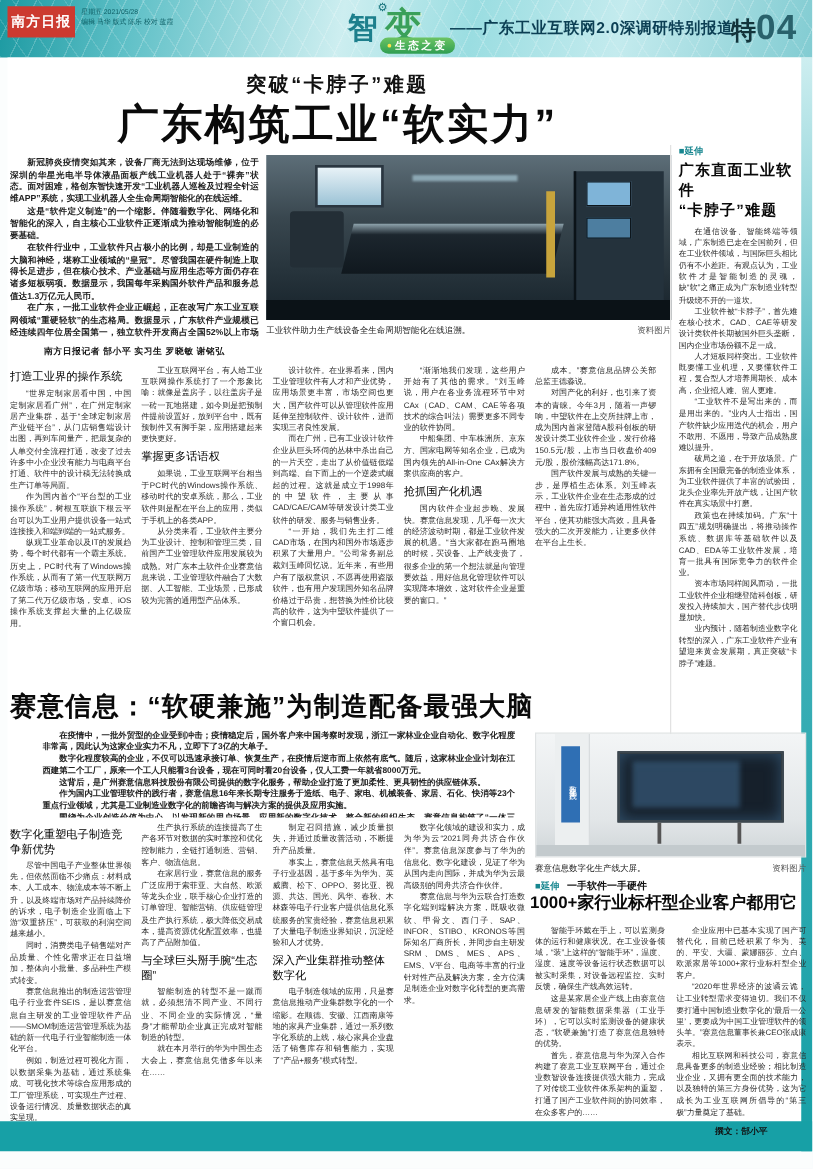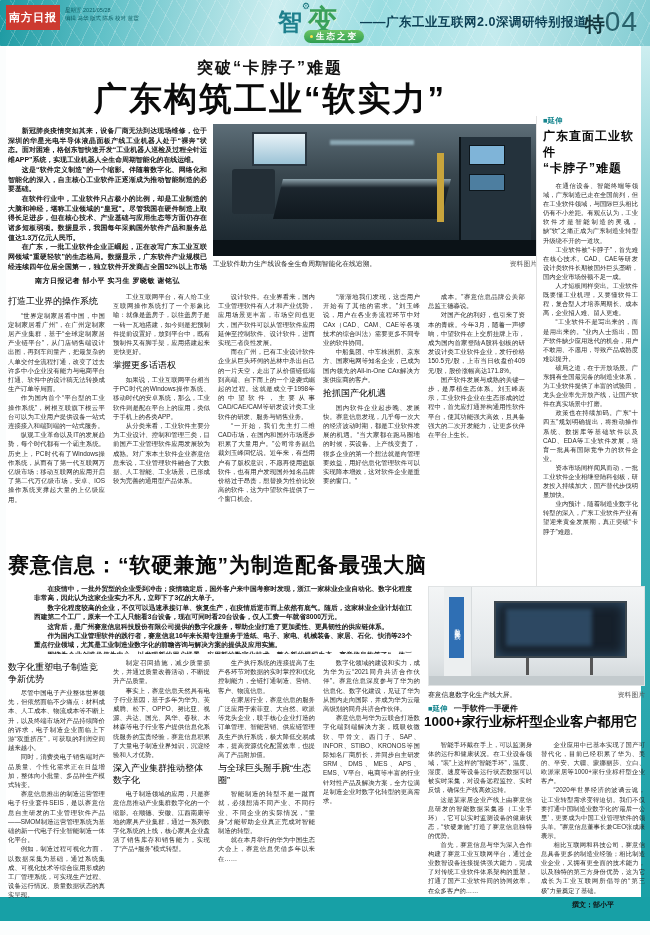--- a/index.html
+++ b/index.html
@@ -21,21 +21,21 @@
   .logo-zhi { font-size:24px; font-weight:bold; color:#1d7f8c; text-shadow:1px 1px 0 #bfe9ec; }
   .logo-bian { font-size:29px; font-weight:bold; color:#3aa05a; margin-left:-2px; text-shadow:1px 1px 0 #d8f2dc; }
   .gear { font-size:9px; color:#0f6f78; vertical-align:top; }
   .eco-badge { position:absolute; left:26px; top:29px; height:13px; padding:0 6px; border-radius:7px;
     background:linear-gradient(180deg,#6cc463,#2f9e52); color:#fff; font-size:8.5px; font-weight:bold;
     display:flex; align-items:center; letter-spacing:2px; white-space:nowrap; }
   .eco-dot { display:inline-block; width:3px; height:3px; border-radius:50%; background:#ffe24a; margin-right:3px; }
   .series-title { position:absolute; left:360px; top:14px; font-size:12.5px; font-weight:bold; color:#0c3f54; letter-spacing:.5px; white-space:nowrap; }
   .page-tag { position:absolute; right:12px; top:6px; color:#13343b; white-space:nowrap; }
   .page-tag .prefix { font-size:20px; font-weight:bold; }
-  .page-tag .num { font-size:28px; font-weight:400; color:#29616b; letter-spacing:1px; }
+  .page-tag .num { font-size:28px; font-weight:700; color:#29616b; letter-spacing:1px; }
 
   
   .frame-right { position:absolute; right:0; top:46px; width:9px; height:875px;
     background:linear-gradient(180deg,#cdeef0,#49b4bc 35%,#17a0a6); }
   .frame-bottom { position:absolute; left:0; top:897px; width:650px; height:24px; background:#17a0a6; }
   .sheet { position:absolute; left:6px; top:46px; width:635px; height:851px; background:#ffffff; border-radius:0 0 0 10px; }
 
   
   .kicker-main { position:absolute; left:15px; top:58px; width:510px; text-align:center; font-size:16px; font-weight:bold; color:#111; letter-spacing:2px; }
   .headline-main { position:absolute; left:10px; top:77px; width:520px; text-align:center; font-size:33px; font-weight:bold; color:#0a0a0a; letter-spacing:2px; }
@@ -213,31 +213,31 @@
     </div>
   <div class="bottom-cols">
     <div class="col">
         <div class="subhead">数字化重塑电子制造竞争新优势</div>
         <p class="para">尽管中国电子产业整体世界领先，但依然面临不少痛点：材料成本、人工成本、物流成本等不断上升，以及终端市场对产品持续降价的诉求，电子制造企业面临上下游“双重挤压”，可获取的利润空间越来越小。</p>
         <p class="para">同时，消费类电子销售端对产品质量、个性化需求正在日益增加，整体向小批量、多品种生产模式转变。</p>
         <p class="para">赛意信息推出的制造运营管理电子行业套件SEIS，是以赛意信息自主研发的工业管理软件产品——SMOM制造运营管理系统为基础的新一代电子行业智能制造一体化平台。</p>
         <p class="para">例如，制造过程可视化方面，以数据采集为基础，通过系统集成、可视化技术等综合应用形成的工厂管理系统，可实现生产过程、设备运行情况、质量数据状态的真实呈现。</p>
       </div>
     <div class="col">
-        <p class="para">制定召回措施，减少质量损失，并通过质量改善活动，不断提升产品质量。</p>
-        <p class="para">事实上，赛意信息天然具有电子行业基因，基于多年为华为、英威腾、松下、OPPO、努比亚、视源、共达、国光、风华、春秋、木林森等电子行业客户提供信息化系统服务的宝贵经验，赛意信息积累了大量电子制造业界知识，沉淀经验和人才优势。</p>
-        <div class="subhead">深入产业集群推动整体数字化</div>
-        <p class="para">电子制造领域的应用，只是赛意信息推动产业集群数字化的一个缩影。在顺德、安徽、江西南康等地的家具产业集群，通过一系列数字化系统的上线，核心家具企业盘活了销售库存和销售能力，实现了“产品+服务”模式转型。</p>
-      </div>
-    <div class="col">
         <p class="para">生产执行系统的连接提高了生产各环节对数据的实时掌控和优化控制能力，全链打通制造、营销、客户、物流信息。</p>
         <p class="para">在家居行业，赛意信息的服务广泛应用于索菲亚、大自然、欧派等龙头企业，联手核心企业打造的订单管理、智能营销、供应链管理及生产执行系统，极大降低交易成本，提高资源优化配置效率，也提高了产品附加值。</p>
         <div class="subhead">与全球巨头掰手腕“生态圈”</div>
         <p class="para">智能制造的转型不是一蹴而就，必须想清不同产业、不同行业、不同企业的实际情况，“量身”才能帮助企业真正完成对智能制造的转型。</p>
         <p class="para">就在本月举行的华为中国生态大会上，赛意信息凭借多年以来在……</p>
+      </div>
+    <div class="col">
+        <p class="para">制定召回措施，减少质量损失，并通过质量改善活动，不断提升产品质量。</p>
+        <p class="para">事实上，赛意信息天然具有电子行业基因，基于多年为华为、英威腾、松下、OPPO、努比亚、视源、共达、国光、风华、春秋、木林森等电子行业客户提供信息化系统服务的宝贵经验，赛意信息积累了大量电子制造业界知识，沉淀经验和人才优势。</p>
+        <div class="subhead">深入产业集群推动整体数字化</div>
+        <p class="para">电子制造领域的应用，只是赛意信息推动产业集群数字化的一个缩影。在顺德、安徽、江西南康等地的家具产业集群，通过一系列数字化系统的上线，核心家具企业盘活了销售库存和销售能力，实现了“产品+服务”模式转型。</p>
       </div>
     <div class="col">
         <p class="para">数字化领域的建设和实力，成为华为云“2021同舟共济合作伙伴”。赛意信息深度参与了华为的信息化、数字化建设，见证了华为从国内走向国际，并成为华为云最高级别的同舟共济合作伙伴。</p>
         <p class="para">赛意信息与华为云联合打造数字化端到端解决方案，既吸收微软、甲骨文、西门子、SAP、INFOR、STIBO、KRONOS等国际知名厂商所长，并同步自主研发SRM、DMS、MES、APS、EMS、V平台、电商等丰富的行业针对性产品及解决方案，全方位满足制造企业对数字化转型的更高需求。</p>
       </div>
   </div>
 
   <div class="photo2">
     <div class="p2-pillar"></div>
     <div class="p2-banner">数字化生产线</div>

